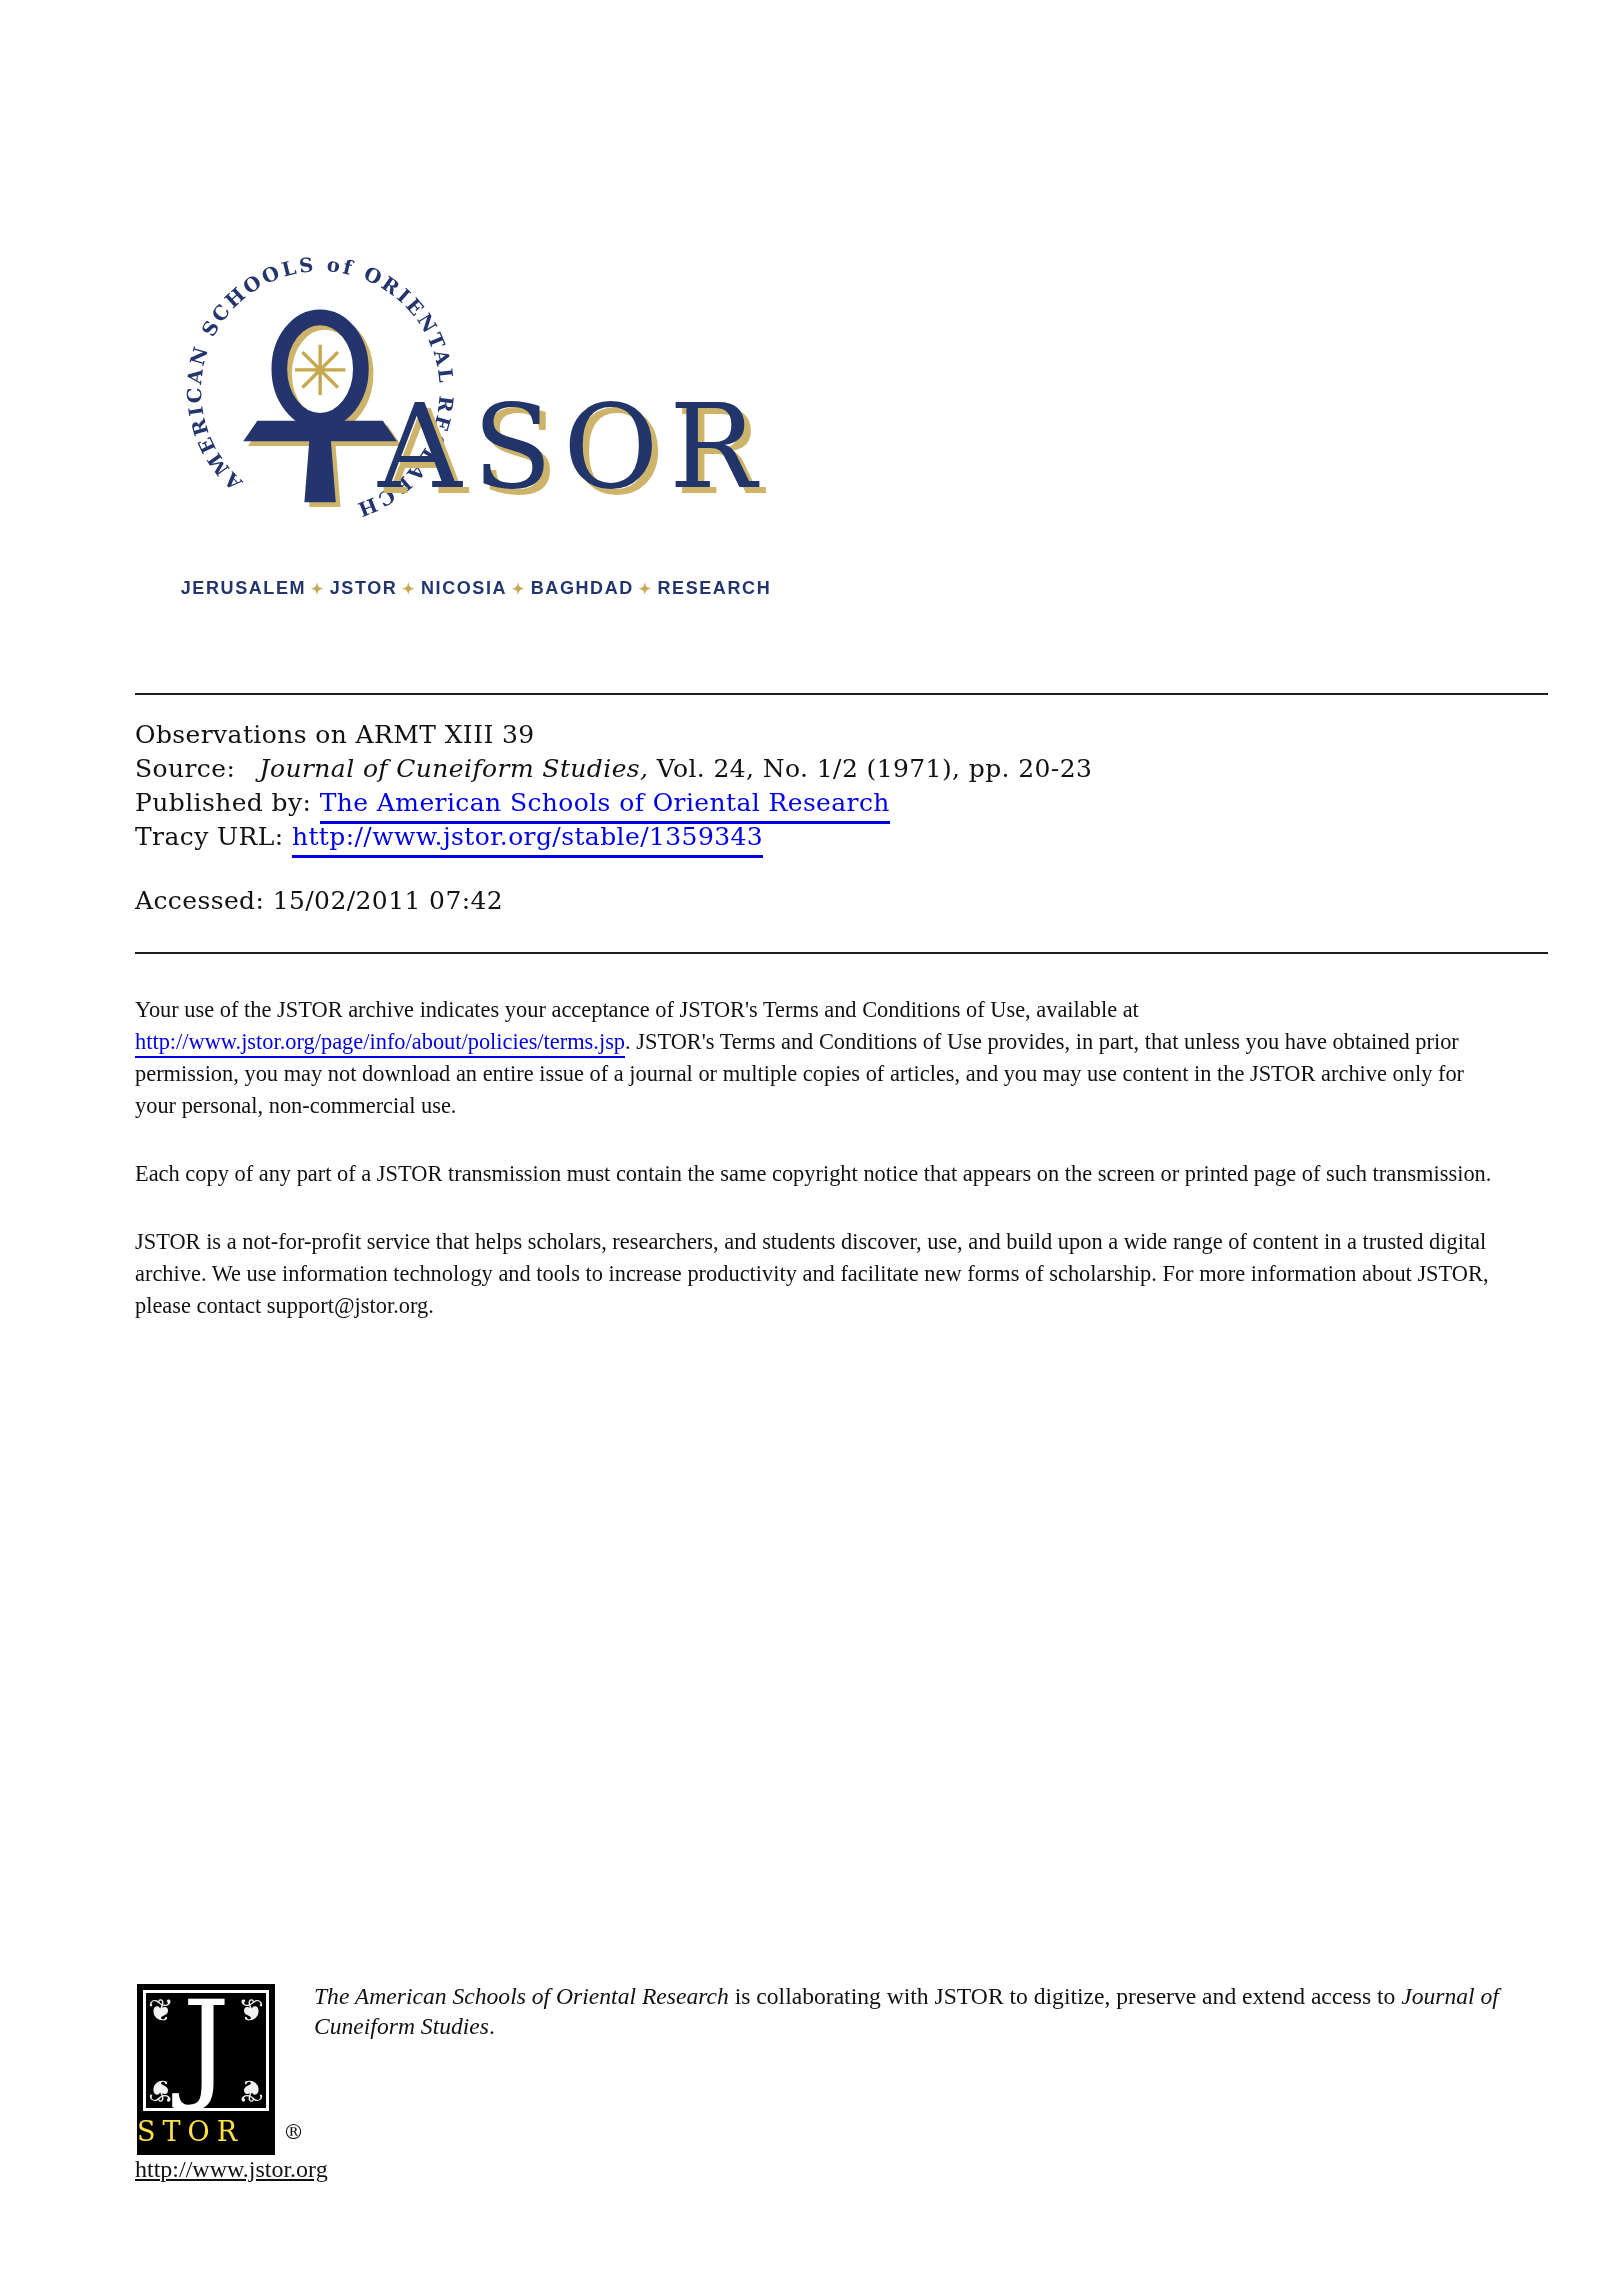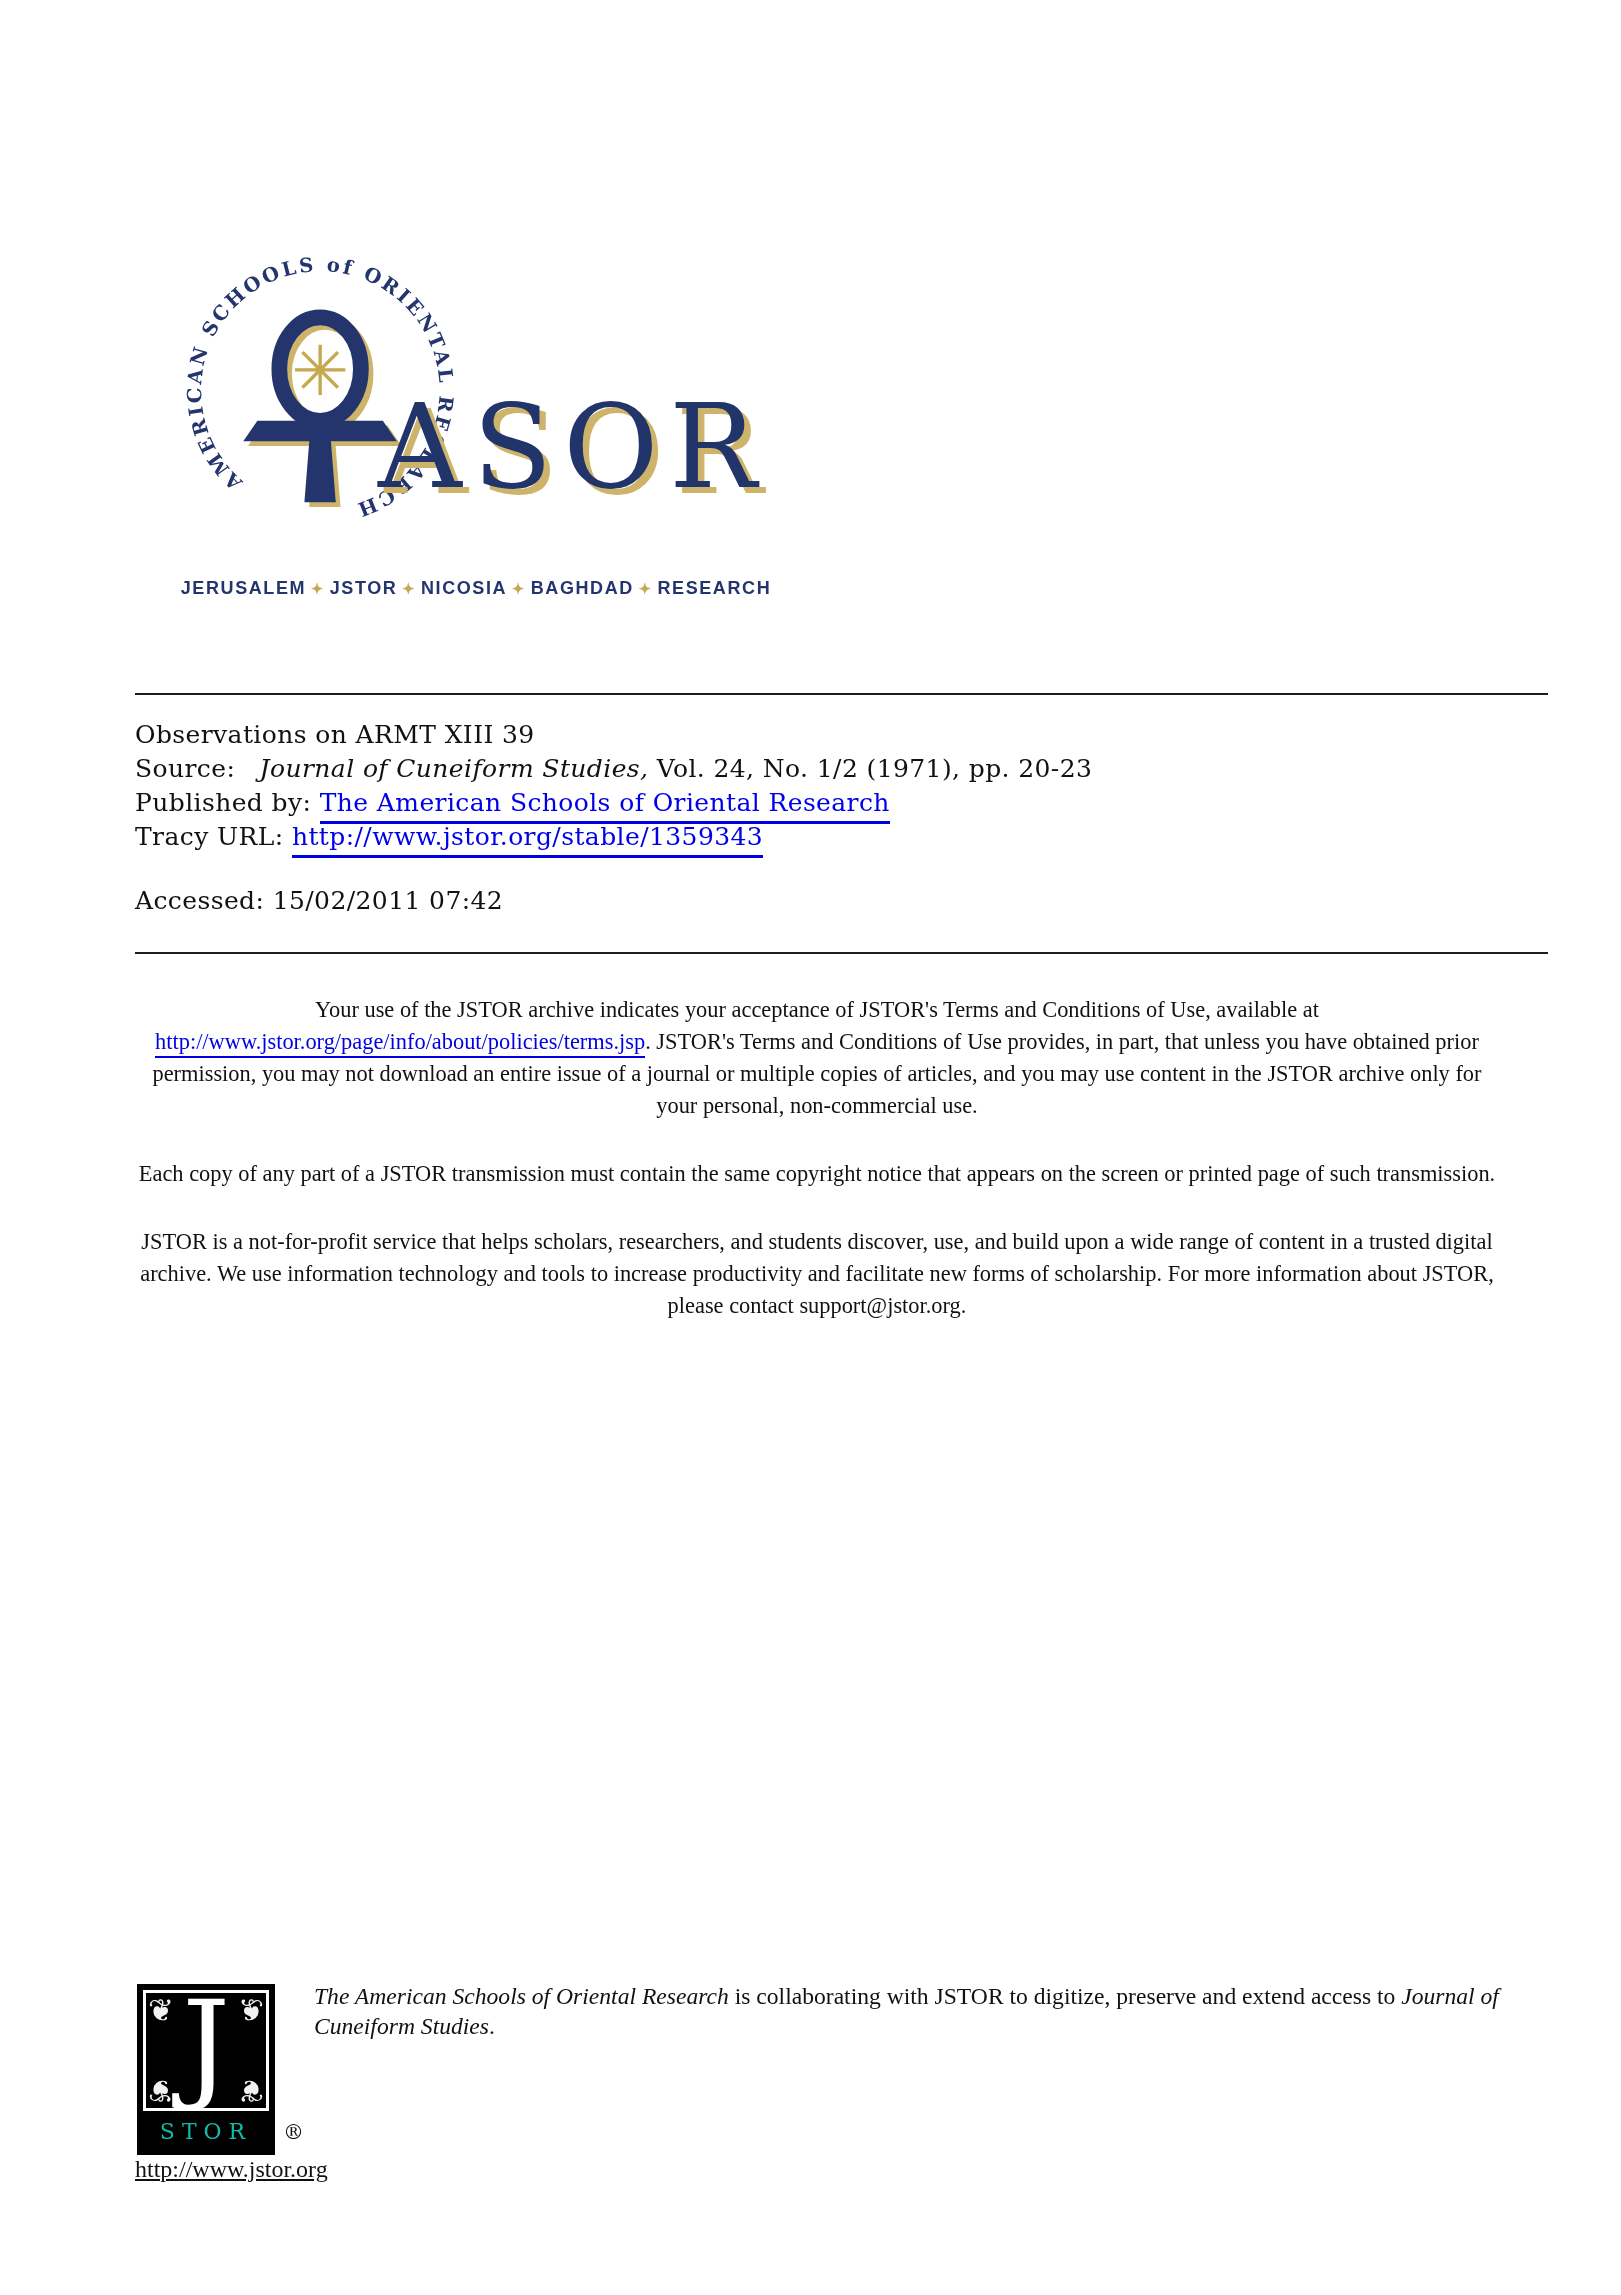--- a/index.html
+++ b/index.html
@@ -35,42 +35,42 @@
   }
   .citation .ital{font-style:italic;margin-left:16px;}
   a.doc-link{color:#0000e6;text-decoration:none;border-bottom:3.1px solid #0000e6;padding-bottom:3.9px;cursor:pointer;}
   .accessed-line{margin-top:30px;}
 
   
   .terms{
     left:135px;top:983px;width:1364px;
     font-family:"Liberation Serif",serif;font-size:22.4px;line-height:32px;color:#111;
   }
-  .terms p{margin:0;text-align:center;}
+  .terms p{margin:0;}
   #p1{margin-top:11px;}
   #p2{margin-top:35px;}
   #p3{margin-top:36px;}
   #p4{margin-top:36px;}
   .terms a.doc-link{border-bottom-width:2.4px;padding-bottom:2.4px;}
 
   
   .jstor-box{left:137px;top:1984px;width:138px;height:171px;background:#000;}
   .jstor-frame{position:absolute;left:6.3px;top:6.3px;right:6.3px;bottom:44px;border:3.1px solid #fff;overflow:hidden;}
   .jstor-j{
     position:absolute;left:0;right:0;top:-11px;text-align:center;
     font-family:"DejaVu Serif",serif;font-size:119px;color:#fff;line-height:126px;
   }
   .floral{position:absolute;color:#fff;font-size:31px;line-height:1;opacity:.95;font-family:"DejaVu Serif",serif;}
   .fl-tl{left:1.6px;top:1.6px;}
   .fl-tr{right:1.6px;top:1.6px;transform:scaleX(-1);}
   .fl-bl{left:1.6px;bottom:1.6px;transform:scaleY(-1);}
   .fl-br{right:1.6px;bottom:1.6px;transform:scale(-1,-1);}
   .jstor-stor{
-    position:absolute;left:0;right:0;bottom:3.9px;text-align:center;color:#14b8a6;
-    font-family:"DejaVu Serif",serif;font-size:22px;letter-spacing:7px;line-height:38px;
+    position:absolute;left:0;right:0;bottom:3.9px;color:#fde047;
+    font-family:"DejaVu Serif",serif;font-size:27px;letter-spacing:7px;line-height:38px;
   }
   .reg-mark{left:283px;top:2120px;font-size:21px;font-family:"DejaVu Serif",serif;color:#111;}
   .collab{
     left:314px;top:1981px;width:1205px;
     font-family:"Liberation Serif",serif;font-size:23.6px;line-height:30px;color:#111;
   }
   .collab .ital{font-style:italic;}
   .footer-url{left:135px;top:2156px;font-family:"Liberation Serif",serif;font-size:24px;color:#111;text-decoration:underline;}
 </style>
 </head>

